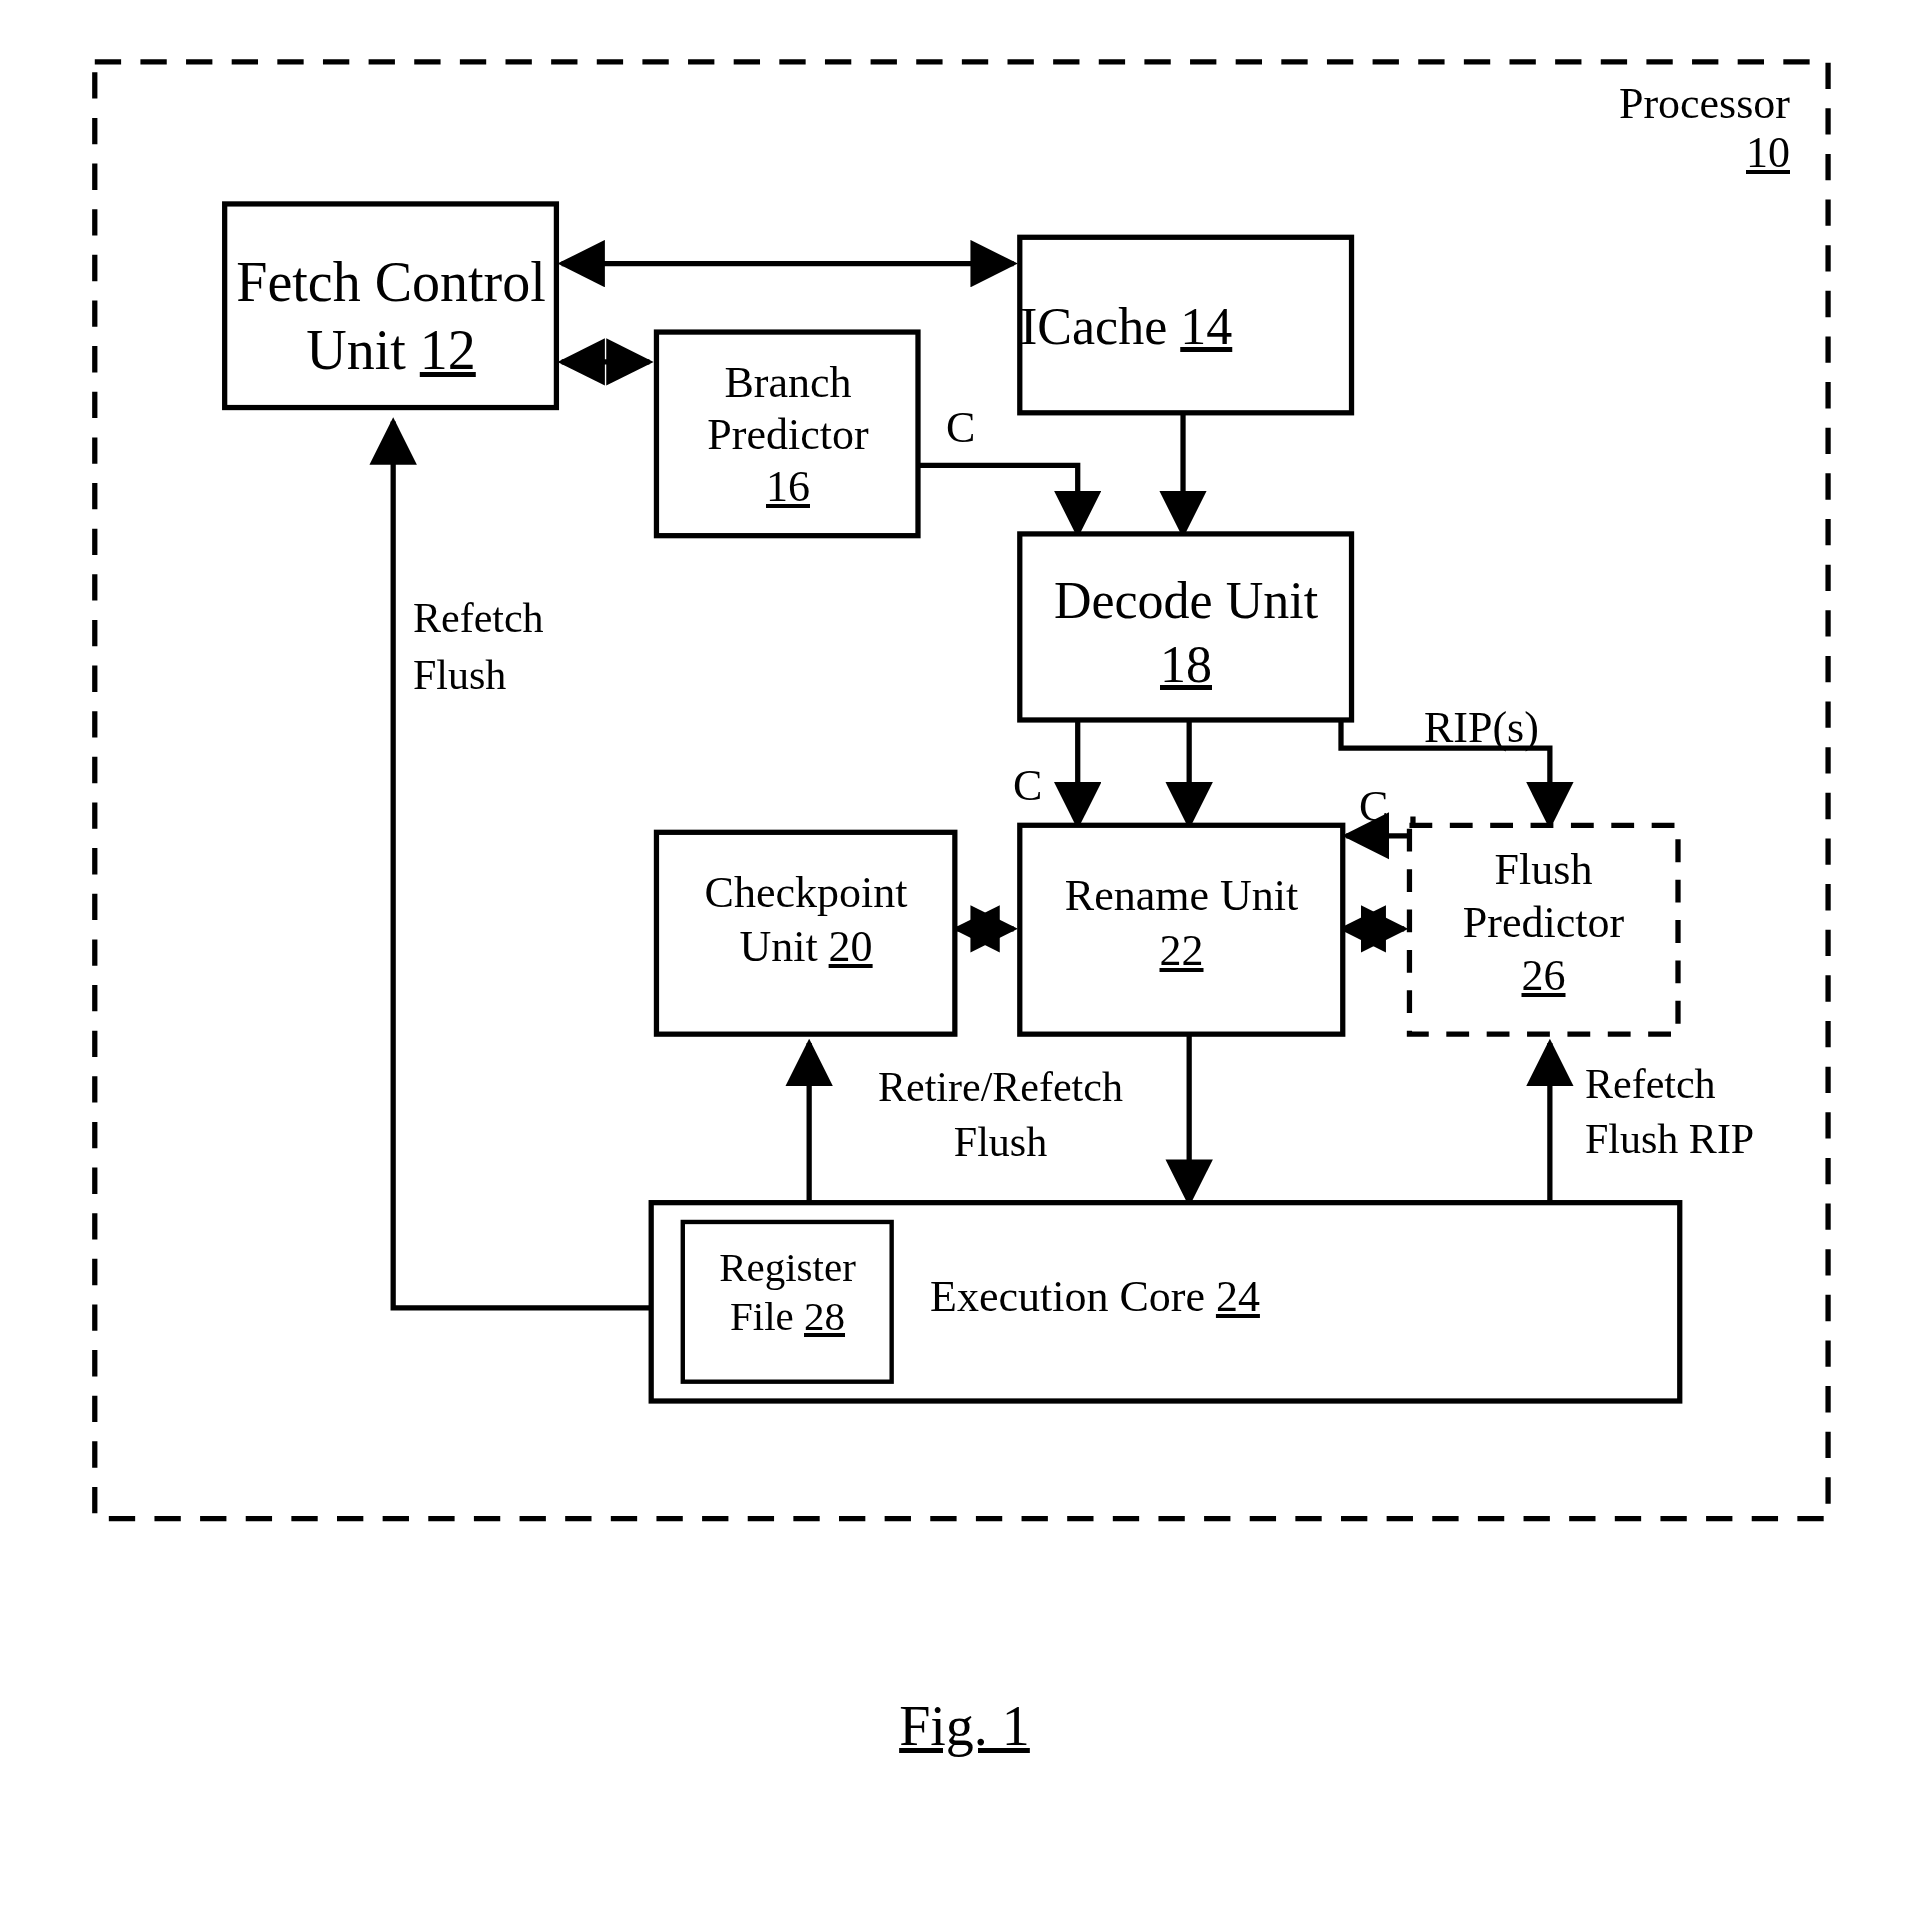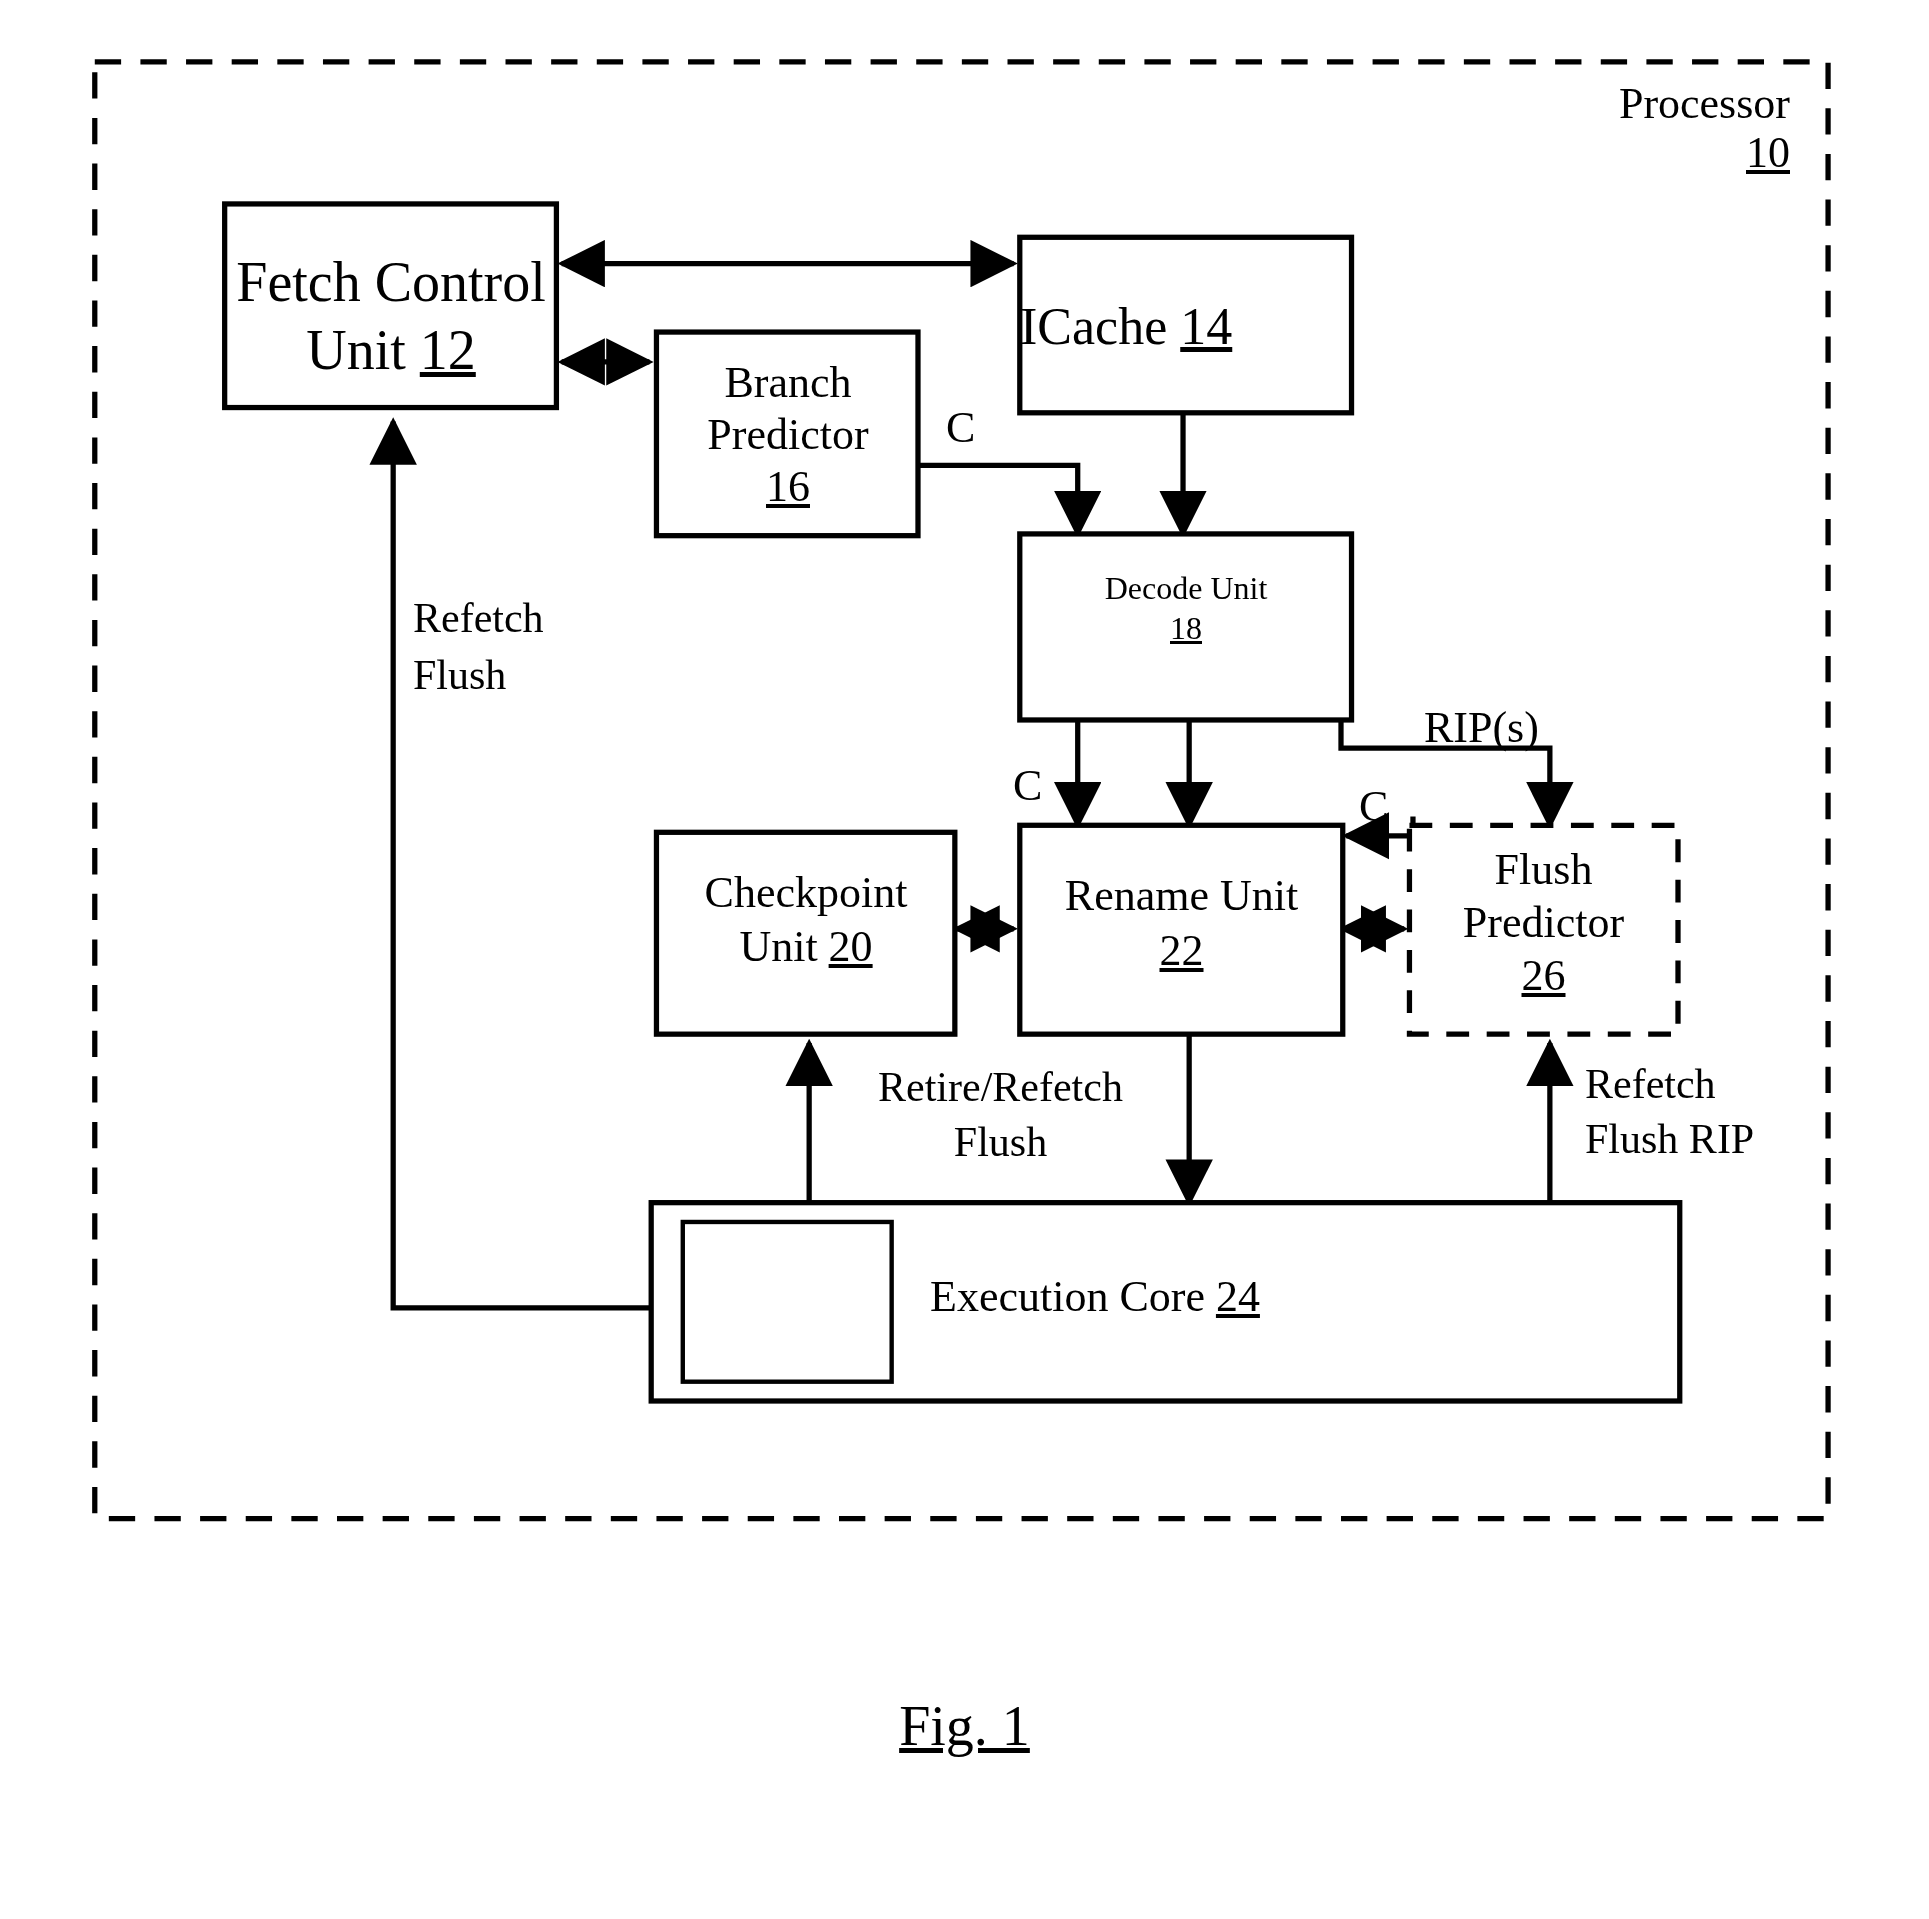--- a/index.html
+++ b/index.html
@@ -142,21 +142,21 @@
     <span>Branch</span><br>
     <span>Predictor</span><br>
     <span class="ref-num">16</span>
   </div>
 
   <div style="position:absolute; left:1020px; top:297px; width:332px; font-size:52px;">
     <span>ICache</span>
     <span class="ref-num">14</span>
   </div>
 
-  <div style="position:absolute; left:1020px; top:569px; width:332px; text-align:center; font-size:32px; line-height:1.24;">
+  <div style="position:absolute; left:1020px; top:569px; width:332px; text-align:center; font-size:52px; line-height:1.24;">
     <span>Decode Unit</span><br>
     <span class="ref-num">18</span>
   </div>
 
   <div style="position:absolute; left:646px; top:866px; width:320px; text-align:center; font-size:44px; line-height:1.22;">
     <span>Checkpoint</span><br>
     <span>Unit</span>
     <span class="ref-num">20</span>
   </div>
 
@@ -169,20 +169,25 @@
     <span>Flush</span><br>
     <span>Predictor</span><br>
     <span class="ref-num">26</span>
   </div>
 
   <div style="position:absolute; left:930px; top:1271px; width:456px; text-align:left; font-size:44px;">
     <span>Execution Core</span>
     <span class="ref-num">24</span>
   </div>
 
+  <div style="position:absolute; left:683px; top:1243px; width:209px; text-align:center; font-size:41px; line-height:1.2;">
+    <span>Register</span><br>
+    <span>File</span>
+    <span class="ref-num">28</span>
+  </div>
 
   <div style="position:absolute; left:413px; top:590px; width:228px; text-align:left; font-size:42px; line-height:1.36;">
     <span>Refetch</span><br>
     <span>Flush</span>
   </div>
 
   <div style="position:absolute; left:946px; top:402px; font-size:44px;">C</div>
 
   <div style="position:absolute; left:1013px; top:760px; font-size:44px;">C</div>
 

